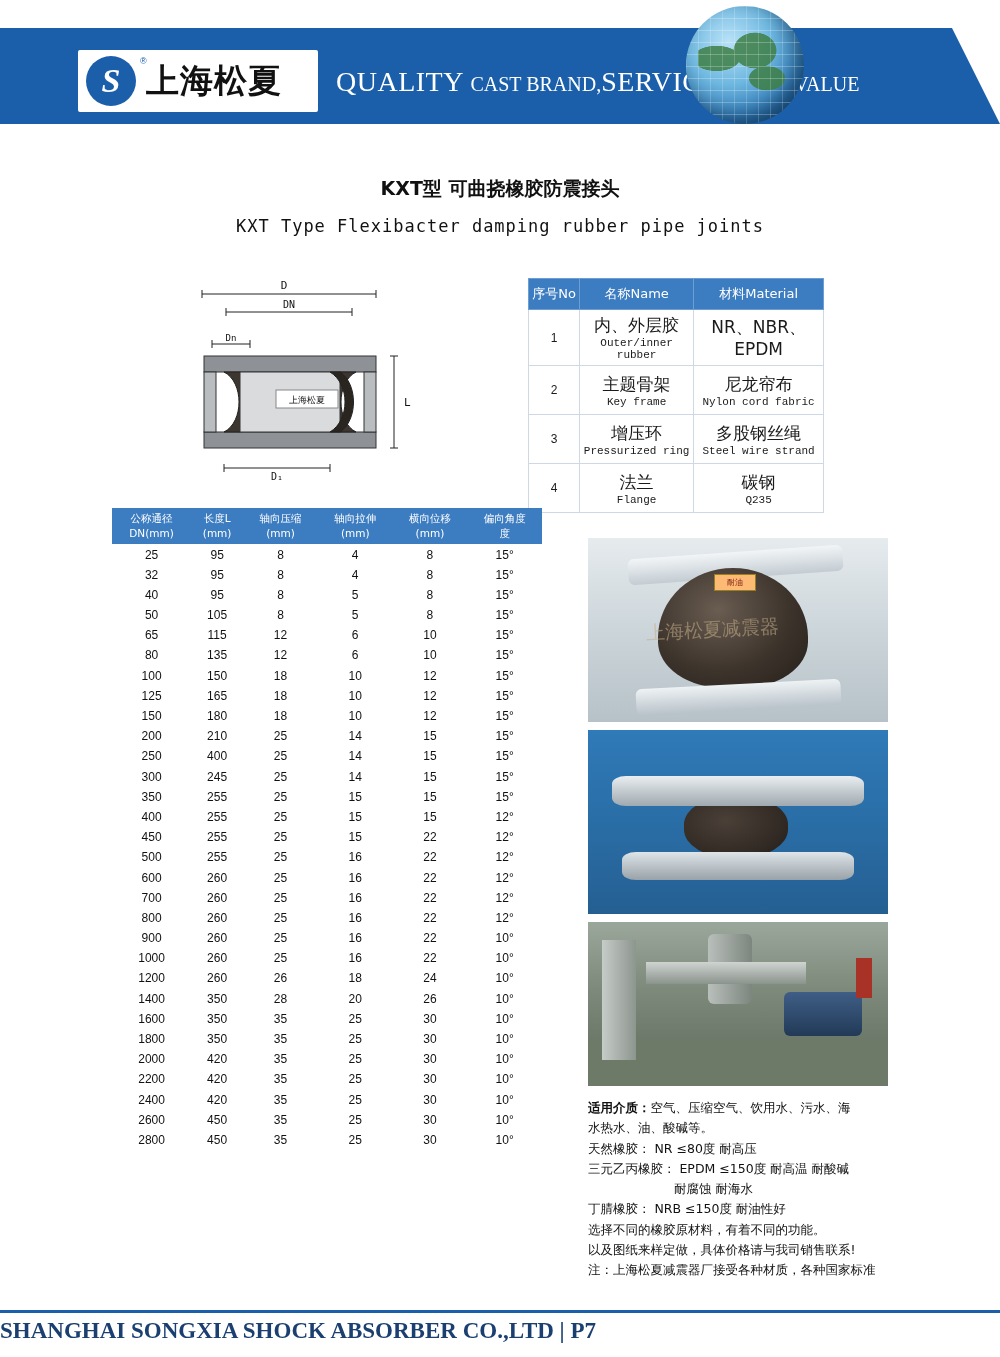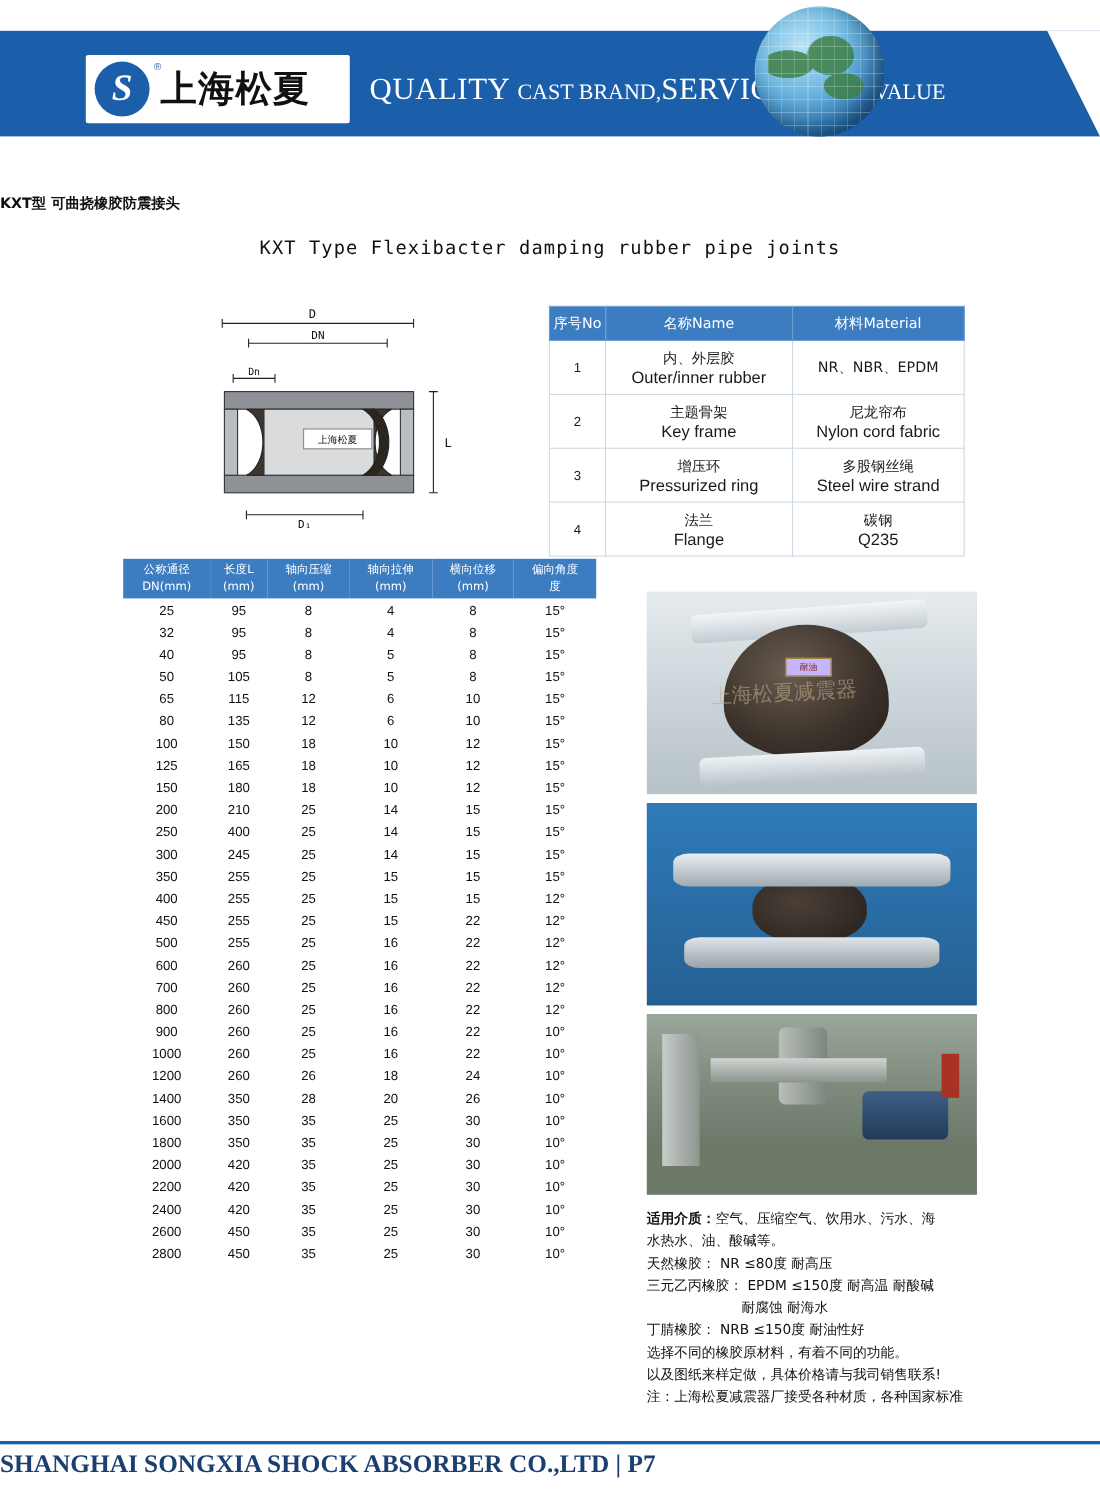--- a/index.html
+++ b/index.html
@@ -65,53 +65,53 @@
   }
   .globe:after{
     content:"";position:absolute;inset:0;
     background:
       repeating-linear-gradient(to bottom, rgba(255,255,255,.25) 0 1px, transparent 1px 12px),
       repeating-linear-gradient(to right, rgba(255,255,255,.18) 0 1px, transparent 1px 12px);
   }
 
   
   .title-cn{
-    position:absolute;left:0;top:176px;width:1000px;
-    font-size:13px;font-weight:bold;color:#111;
+    position:absolute;left:0;top:176px;width:1000px;text-align:center;
+    font-size:19px;font-weight:bold;color:#111;
     font-family:"DejaVu Sans", sans-serif;
   }
   .title-en{
     position:absolute;left:0;top:216px;width:1000px;text-align:center;
     font-size:17px;color:#111;letter-spacing:1px;
     font-family:"DejaVu Sans Mono", monospace;
   }
 
   
   .drawing{
     position:absolute;left:180px;top:272px;width:300px;height:220px;
   }
   .drawing svg{display:block;}
 
   
   .parts{
-    position:absolute;left:499px;top:278px;width:378px;
+    position:absolute;left:528px;top:278px;width:296px;
     border-collapse:collapse;font-size:11px;
   }
   .parts th{
     background:#3c7cc0;color:#fff;font-weight:normal;
     font-size:13px;padding:6px 2px;border:1px solid #6c9ed3;
     font-family:"DejaVu Sans", sans-serif;
   }
   .parts td{
     border:1px solid #cfd9e4;padding:4px 2px;text-align:center;vertical-align:middle;
     height:40px;
   }
   .parts td.num{width:46px;font-size:12px;}
-  .p-cn{font-size:13px;font-family:"DejaVu Sans", sans-serif;display:block;}
-  .p-en{font-size:15px;font-family:Liberation Sans, sans-serif;display:block;}
+  .p-cn{font-size:17px;font-family:"DejaVu Sans", sans-serif;display:block;}
+  .p-en{font-size:11px;font-family:Liberation Mono, monospace;display:block;}
 
   
   .spec{
     position:absolute;left:112px;top:508px;width:430px;
     border-collapse:collapse;font-size:12px;
   }
   .spec th{
     background:#3c7cc0;color:#fff;font-weight:normal;
     padding:3px 1px;border:none;line-height:1.45;
     font-size:11.5px;font-family:"DejaVu Sans", sans-serif;
@@ -129,21 +129,21 @@
 
   
   .p1-bg{position:absolute;inset:0;background:linear-gradient(180deg,#e6ebee 0%,#c9d3d8 55%,#b7c2c8 100%);}
   .p1-body{
     position:absolute;left:70px;top:30px;width:150px;height:120px;
     background:radial-gradient(ellipse at 40% 35%, #6a5d52 0%, #3d342c 55%, #241e19 100%);
     border-radius:52% 52% 46% 46%/60% 60% 40% 40%;
   }
   .p1-flange-t{position:absolute;left:40px;top:14px;width:215px;height:26px;background:linear-gradient(180deg,#f2f5f7,#c3ccd2);border-radius:6px;transform:rotate(-4deg);}
   .p1-flange-b{position:absolute;left:48px;top:146px;width:205px;height:26px;background:linear-gradient(180deg,#eef2f4,#b9c3ca);border-radius:6px;transform:rotate(-3deg);}
-  .p1-tag{position:absolute;left:126px;top:60px;width:40px;height:15px;background:#c4b5fd;border:1px solid #9a7f20;font-size:8px;color:#7a1a10;text-align:center;line-height:15px;font-family:"DejaVu Sans", sans-serif;}
+  .p1-tag{position:absolute;left:126px;top:36px;width:40px;height:15px;background:#fdba74;border:1px solid #9a7f20;font-size:8px;color:#7a1a10;text-align:center;line-height:15px;font-family:"DejaVu Sans", sans-serif;}
   .p1-text{position:absolute;left:58px;top:78px;width:170px;color:#c6b08a;font-size:19px;opacity:.55;font-family:"DejaVu Sans", sans-serif;transform:rotate(-3deg);}
 
   
   .p2-bg{position:absolute;inset:0;background:linear-gradient(180deg,#2f7ab8 0%,#2a6fa8 45%,#255f92 100%);}
   .p2-flange-t{position:absolute;left:24px;top:46px;width:252px;height:30px;background:linear-gradient(180deg,#e9eef1,#9fa9af);border-radius:14px/8px;}
   .p2-flange-b{position:absolute;left:34px;top:122px;width:232px;height:28px;background:linear-gradient(180deg,#dfe5e9,#98a2a8);border-radius:14px/8px;}
   .p2-body{position:absolute;left:96px;top:66px;width:104px;height:62px;background:radial-gradient(ellipse at 40% 40%,#4a4038,#241d18);border-radius:46%;}
 
   
   .p3-bg{position:absolute;inset:0;background:linear-gradient(180deg,#9aa79b 0%,#7e8a7b 40%,#5d6a5a 100%);}

